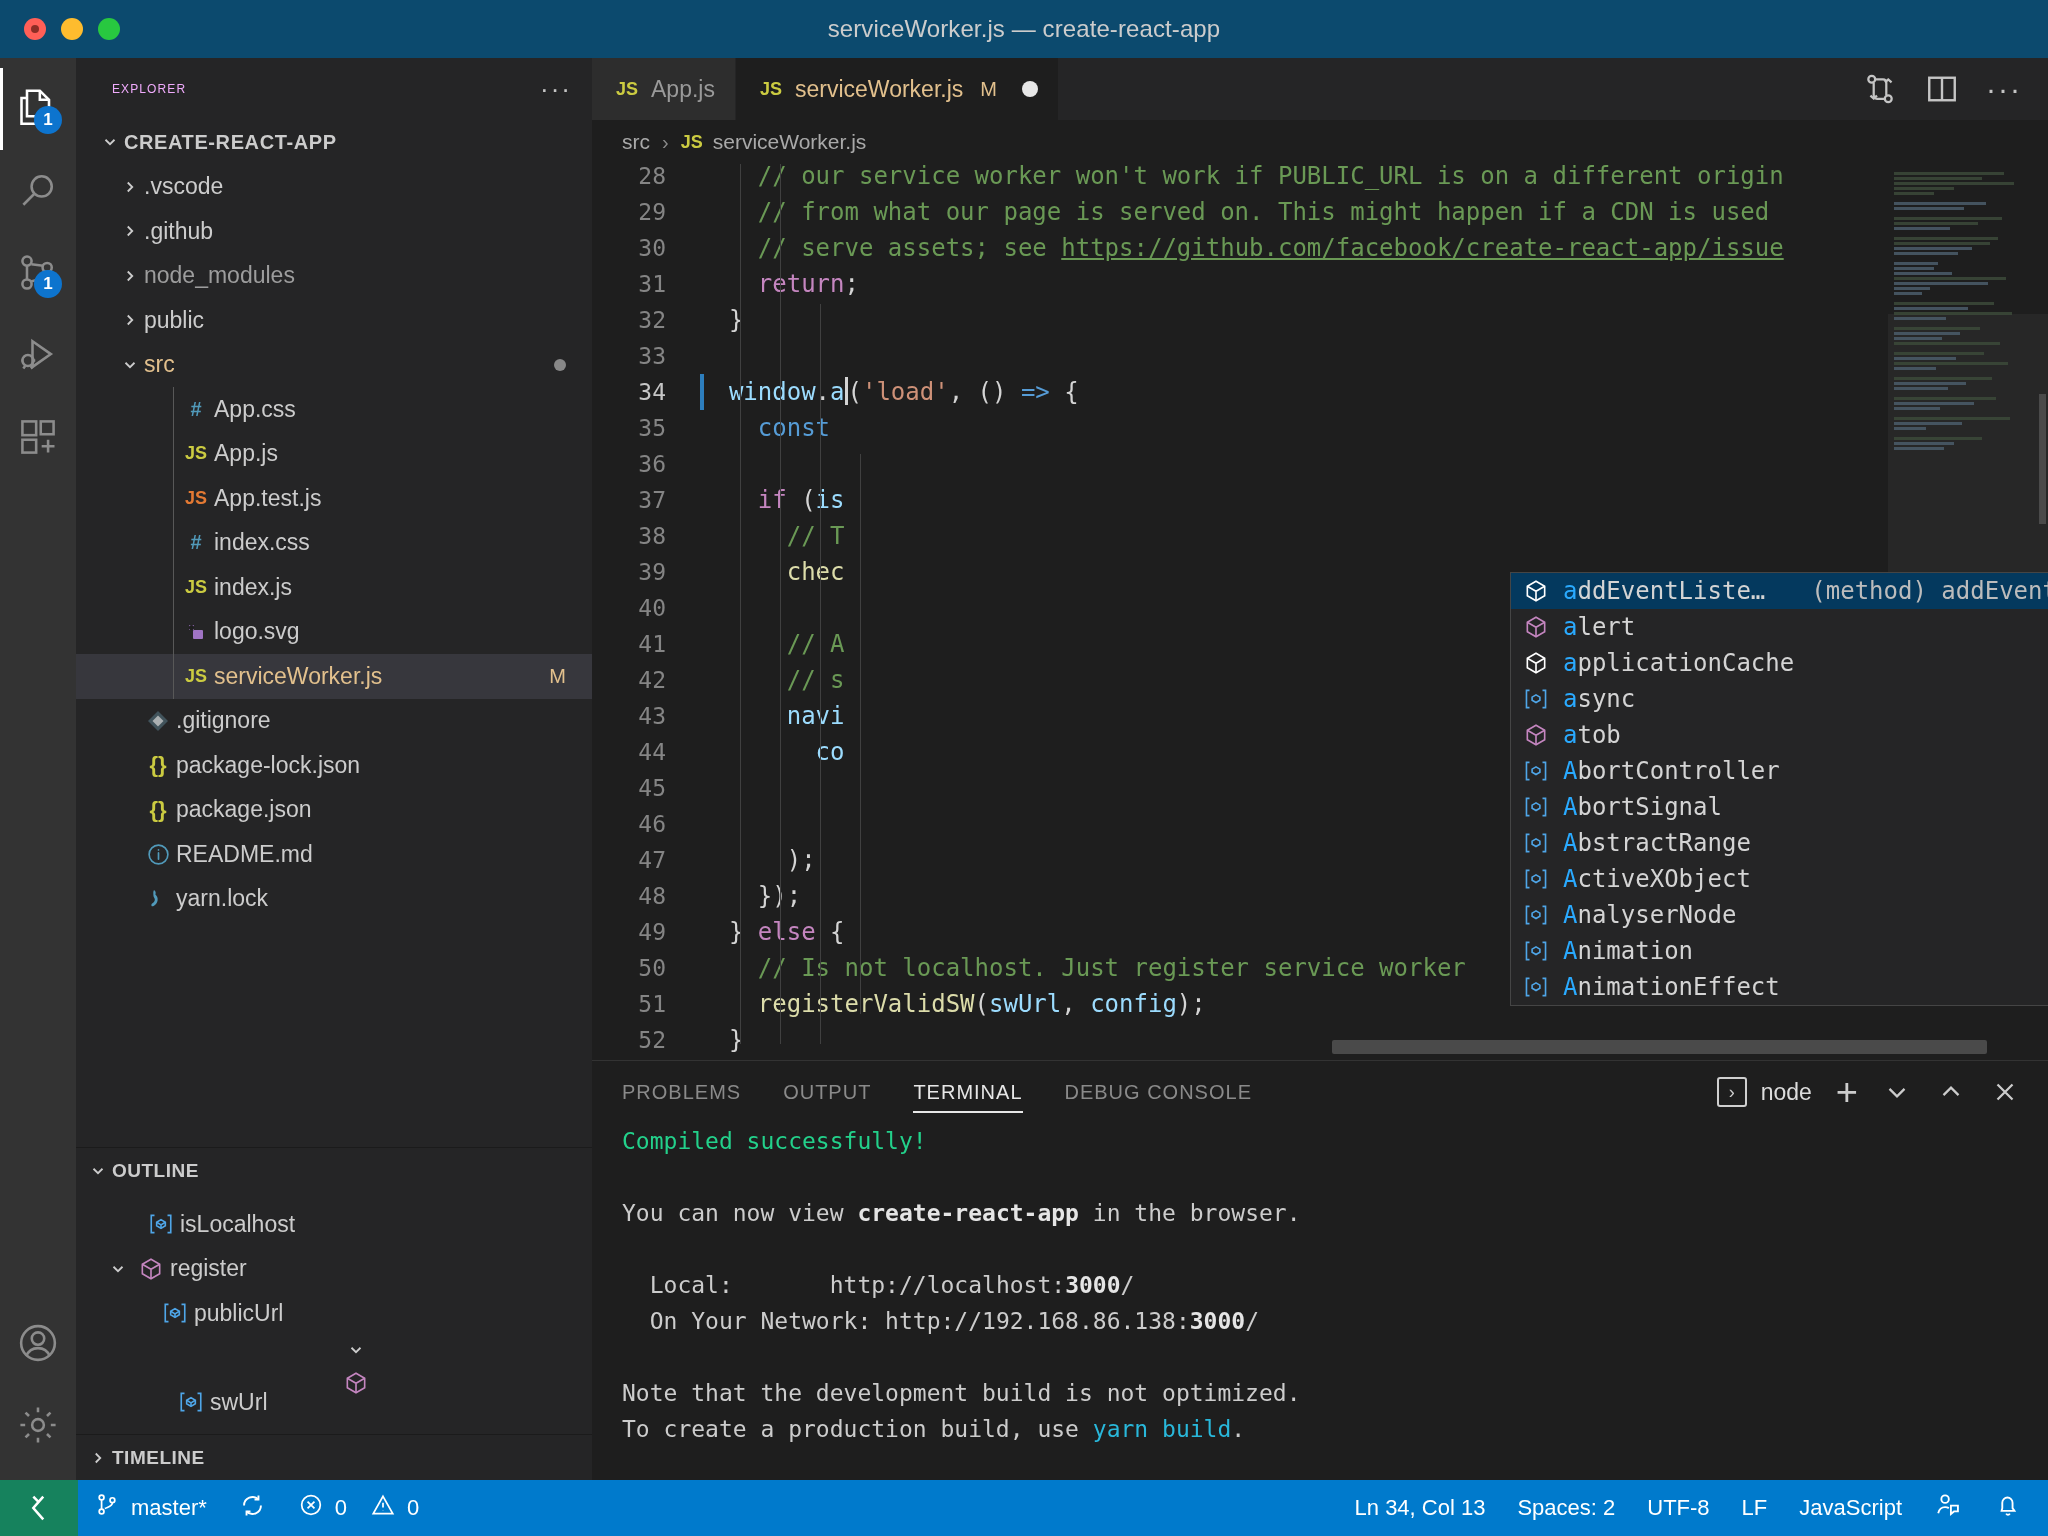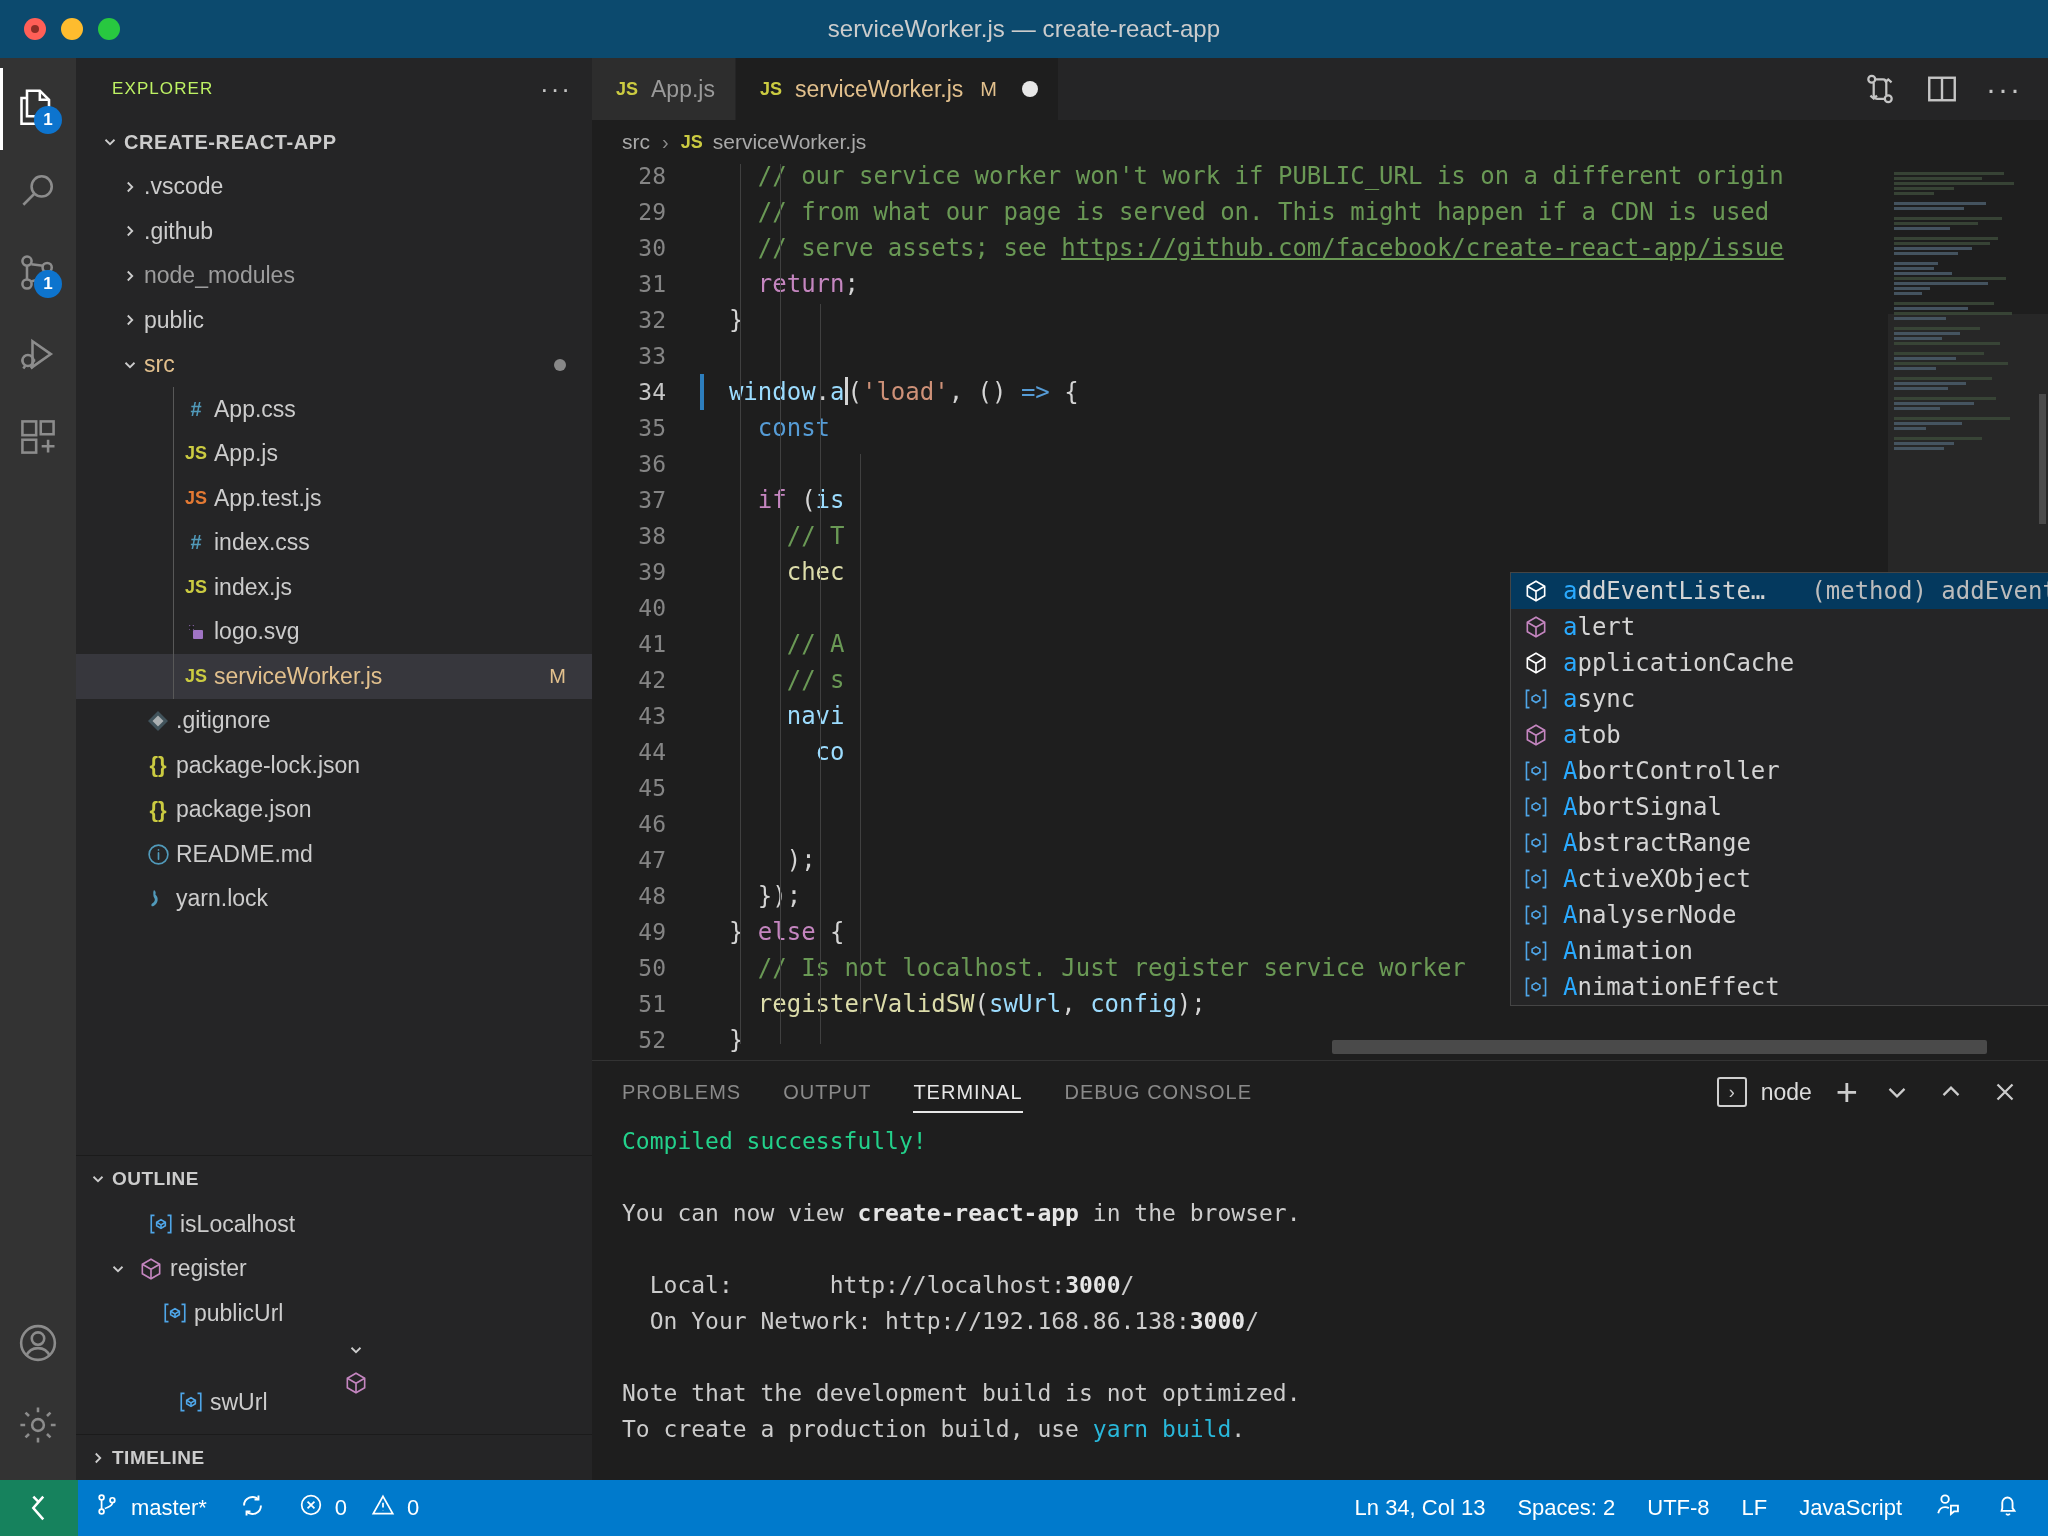--- a/index.html
+++ b/index.html
@@ -56,21 +56,21 @@
 
   
   .sidebar {
     width: 516px; flex: 0 0 516px; background: #252526;
     display: flex; flex-direction: column; overflow: hidden;
   }
   .sb-header {
     height: 62px; flex: 0 0 62px; display: flex; align-items: center;
     padding: 0 20px 0 36px; justify-content: space-between;
   }
-  .sb-title { color: #bef264; font-size: 17px; letter-spacing: 1.1px; }
+  .sb-title { color: #f0abfc; font-size: 12px; letter-spacing: 1.1px; }
   .sb-dots { color: #c5c5c5; font-size: 26px; line-height: 10px; letter-spacing: 2px; cursor: pointer; }
 
   .tree { flex: 1; overflow: hidden; padding-bottom: 4px; }
   .row {
     height: 44.5px; display: flex; align-items: center; position: relative;
     color: #cccccc; font-size: 23px; white-space: nowrap; cursor: pointer;
   }
   .row.selected { background: #37373d; }
   .chev { width: 28px; flex: 0 0 28px; display: flex; align-items: center; justify-content: center; color: #cccccc; }
   .chev svg { display:block; }
@@ -85,21 +85,21 @@
   .fi.json { color: #cbcb41; font-size: 22px; }
   .fi.md { color: #519aba; }
   .fi.lock { color: #519aba; }
   .mod-mark { margin-left: auto; margin-right: 26px; color: #e2c08d; font-size: 20px; }
   .dirty-dot { margin-left: auto; margin-right: 26px; width: 12px; height: 12px; border-radius: 50%; background: #888; }
   .indent-guide { position: absolute; top: 0; bottom: 0; width: 1px; background: #585858; }
   .name-orange { color: #e2c08d; }
   .name-dim { color: #9d9d9d; }
 
   .sb-section {
-    border-top: 1px solid #1b1b1b; display: flex; flex-direction: column;
+    border-top: 1px solid #1b1b1b; display: flex; flex-direction: column; gap: 8px;
   }
   .sect-head { height: 46px; display: flex; align-items: center; color: #cccccc; font-size: 19px; font-weight: bold; letter-spacing: .5px; cursor: pointer; padding-left: 8px; }
   .outline-body { height: 232px; overflow: hidden; }
   .sym { width: 38px; flex: 0 0 38px; display: flex; align-items: center; justify-content: center; }
   .timeline-head { border-top: 1px solid #1b1b1b; }
 
   
   .main { flex: 1; display: flex; flex-direction: column; min-width: 0; background: #1e1e1e; }
 
   

